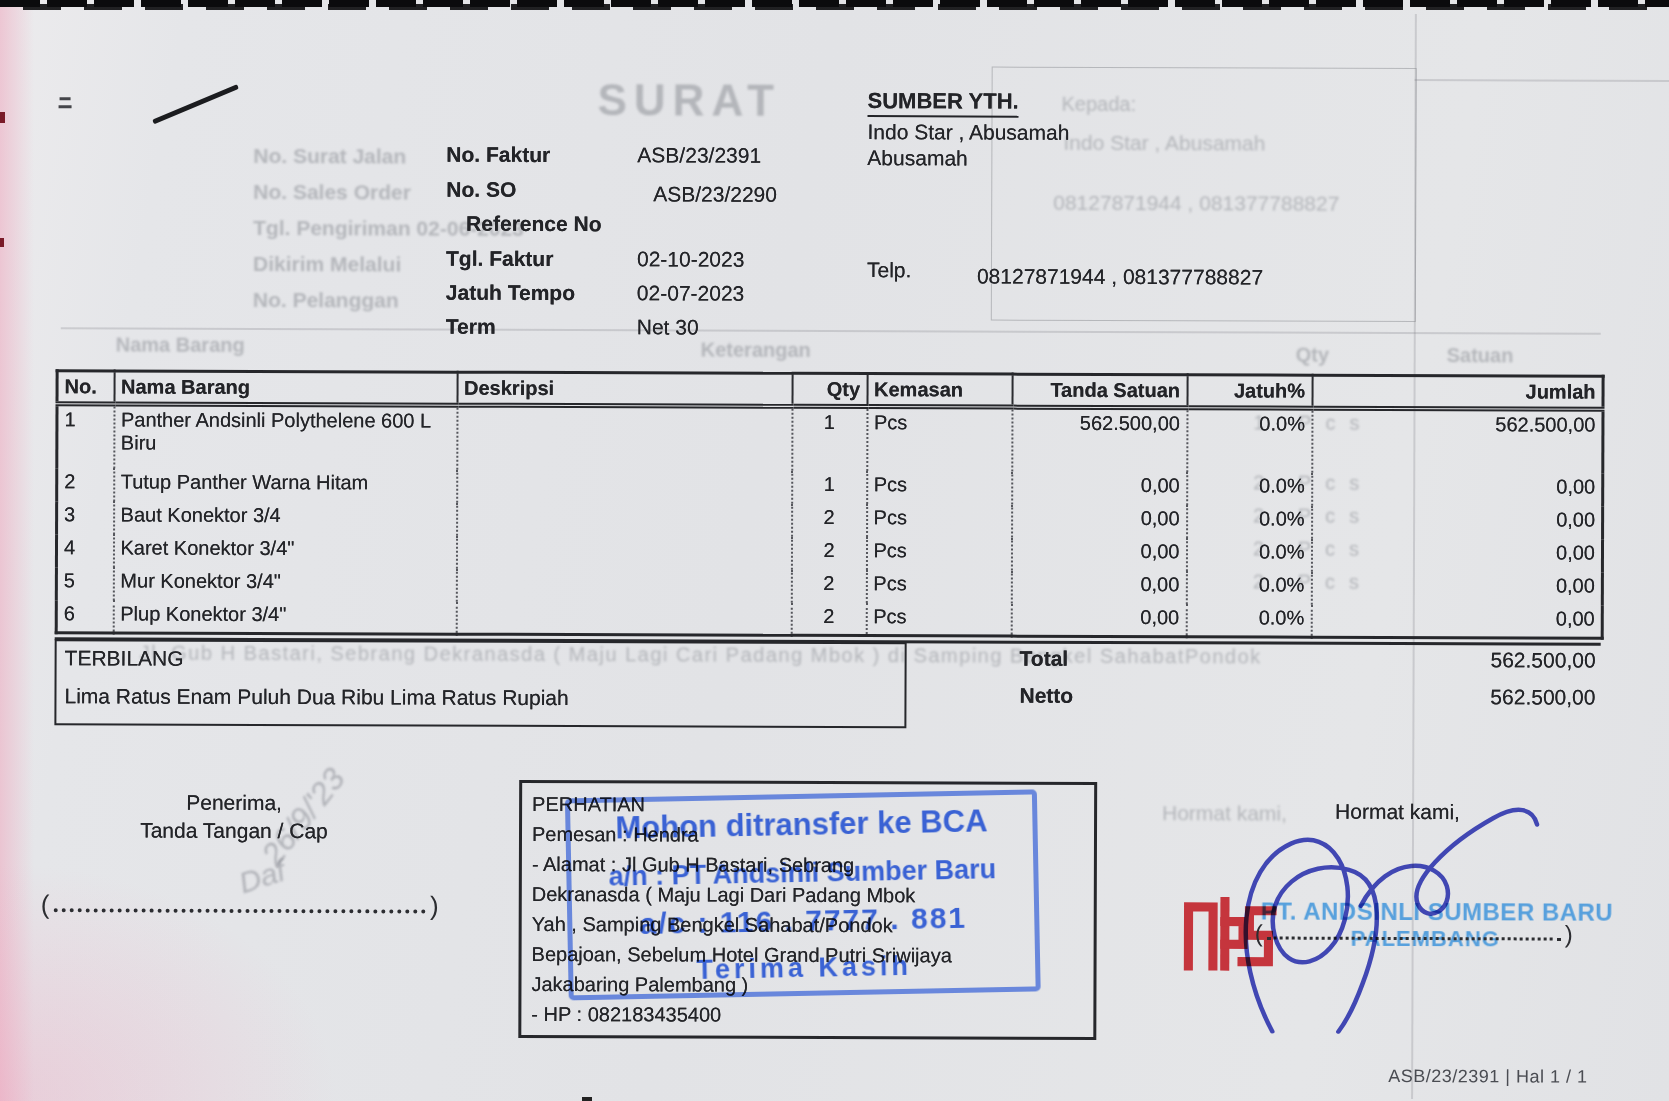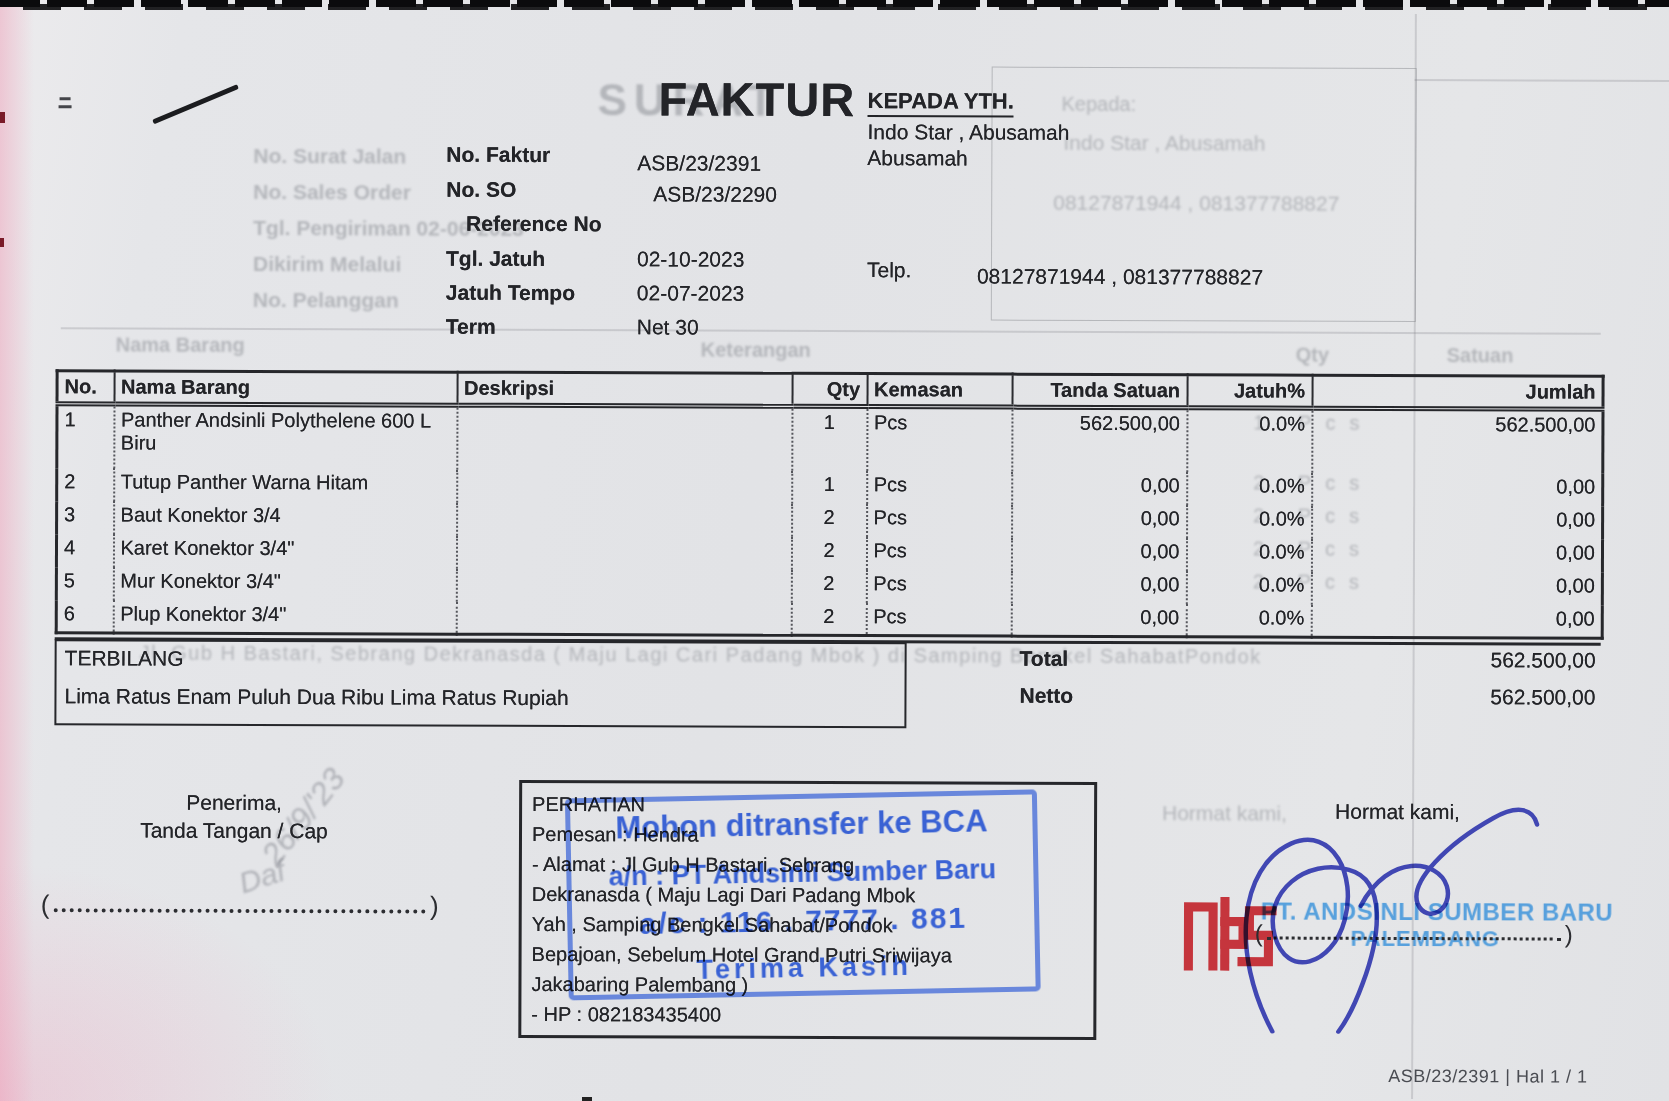--- a/index.html
+++ b/index.html
@@ -91,35 +91,34 @@
     <div class="abs ghost" style="left:1253px;top:569px;font-size:20px;letter-spacing:14px;">2  Pcs</div>
     <div class="abs ghost" style="left:140px;top:644px;font-size:20px;letter-spacing:1.5px;">Jl. Gub H Bastari, Sebrang Dekranasda ( Maju Lagi Cari Padang Mbok ) di Samping Bengkel SahabatPondok</div>
     <div class="abs ghost" style="left:1163px;top:800px;font-size:21px;">Hormat kami,</div>
     <div class="abs pencil" style="left:248px;top:800px;font-size:32px;transform:rotate(-52deg);">26/9/'23</div>
     <div class="abs pencil" style="left:240px;top:862px;font-size:30px;transform:rotate(-18deg);">Daf</div>
 
     <div class="abs pen-stroke"></div>
     <div class="abs pen-eq1"></div>
     <div class="abs pen-eq2"></div>
 
-    <div class="abs title ink" style="left:657px;top:72px;">FAKTUR</div>
-
-    <div class="abs kepada-label ink" style="left:866px;top:88px;">KEPADA YTH.</div>
+
+    <div class="abs kepada-label ink" style="left:866px;top:88px;">SUMBER YTH.</div>
     <div class="abs hfield ink" style="left:866px;top:120px;">Indo Star , Abusamah</div>
     <div class="abs hfield ink" style="left:866px;top:146px;">Abusamah</div>
     <div class="abs hfield ink" style="left:866px;top:258px;">Telp.</div>
     <div class="abs hfield ink" style="left:976px;top:264px;">08127871944 , 081377788827</div>
 
     <div class="abs hfield lbl ink" style="left:445px;top:144px;">No. Faktur</div>
-    <div class="abs hfield ink" style="left:636px;top:144px;margin-top:8px;">ASB/23/2391</div>
+    <div class="abs hfield ink" style="left:636px;top:144px;">ASB/23/2391</div>
     <div class="abs hfield lbl ink" style="left:445px;top:179px;">No. SO</div>
     <div class="abs hfield ink" style="left:636px;top:183px;margin-left:16px;">ASB/23/2290</div>
     <div class="abs hfield lbl ink" style="left:465px;top:213px;">Reference No</div>
     <div class="abs hfield ink" style="left:636px;top:213px;"></div>
-    <div class="abs hfield lbl ink" style="left:445px;top:248px;">Tgl. Jatuh</div>
+    <div class="abs hfield lbl ink" style="left:445px;top:248px;">Tgl. Faktur</div>
     <div class="abs hfield ink" style="left:636px;top:248px;">02-10-2023</div>
     <div class="abs hfield lbl ink" style="left:445px;top:282px;">Jatuh Tempo</div>
     <div class="abs hfield ink" style="left:636px;top:282px;">02-07-2023</div>
     <div class="abs hfield lbl ink" style="left:445px;top:316px;">Term</div>
     <div class="abs hfield ink" style="left:636px;top:316px;">Net 30</div>
 
     <div class="abs table-wrap" style="left:55px;top:372px;width:1546px;">
       <table class="inv ink">
         <colgroup>
           <col style="width:57px">

